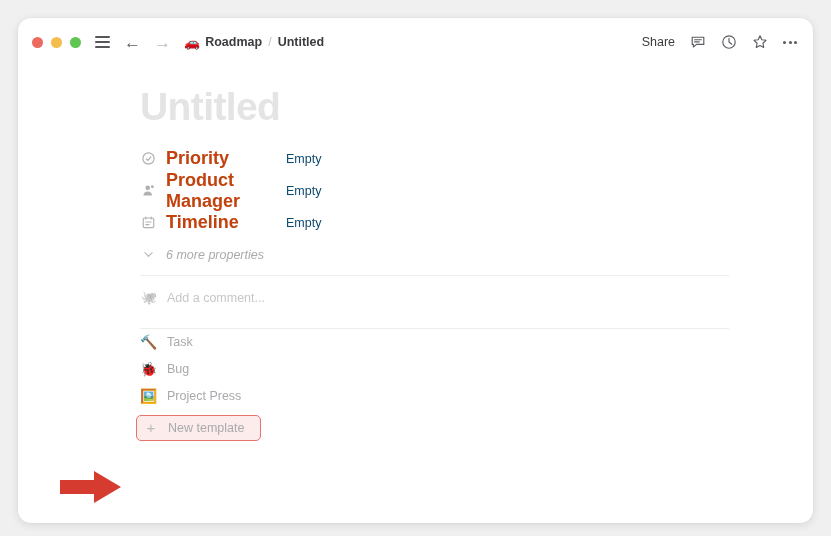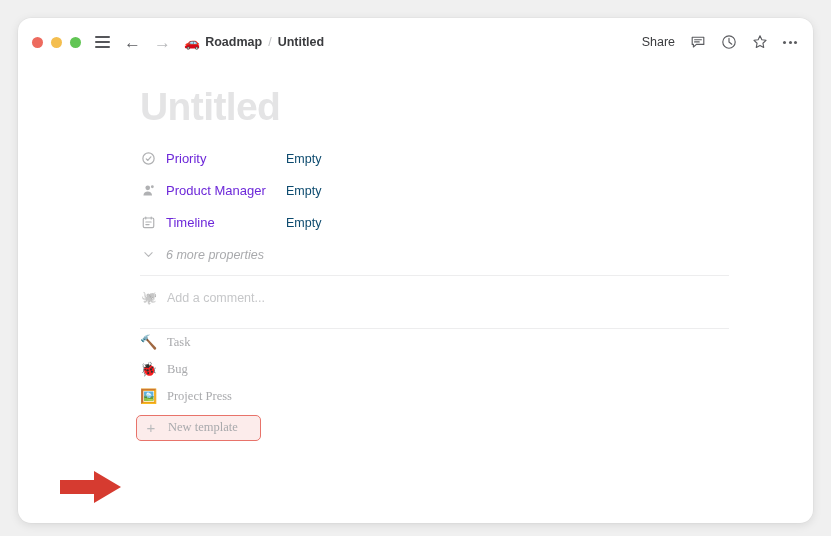--- a/index.html
+++ b/index.html
@@ -154,24 +154,25 @@
     height: 17px;
     margin-right: 9px;
     color: #b0b1b3;
     flex: none;
     display: flex;
     align-items: center;
     justify-content: center;
   }
   .prop-icon svg { display: block; }
   .prop-name {
-    font-size: 13px;
-    color: #6d28d9;
+    font-size: 18px;
+    color: #c2410c;
     width: 120px;
     flex: none;
+    font-weight: bold;
   }
   .prop-value {
     font-size: 12.5px;
     color: #0c4a6e;
   }
 
   .more-props {
     display: flex;
     align-items: center;
     height: 24px;
@@ -243,21 +244,20 @@
     line-height: 18px;
     text-align: center;
     flex: none;
     display: flex;
     align-items: center;
     justify-content: center;
   }
   .tpl-label {
     font-size: 12.5px;
     color: #a9aaad;
-    font-family: Liberation Serif, serif;
   }
 
   .tpl-item.new-template {
     border: 1px solid #e8736a;
     background: #fceceb;
     border-radius: 5px;
     padding: 0 12px 0 6px;
     height: 26px;
     width: 125px;
     box-sizing: border-box;

